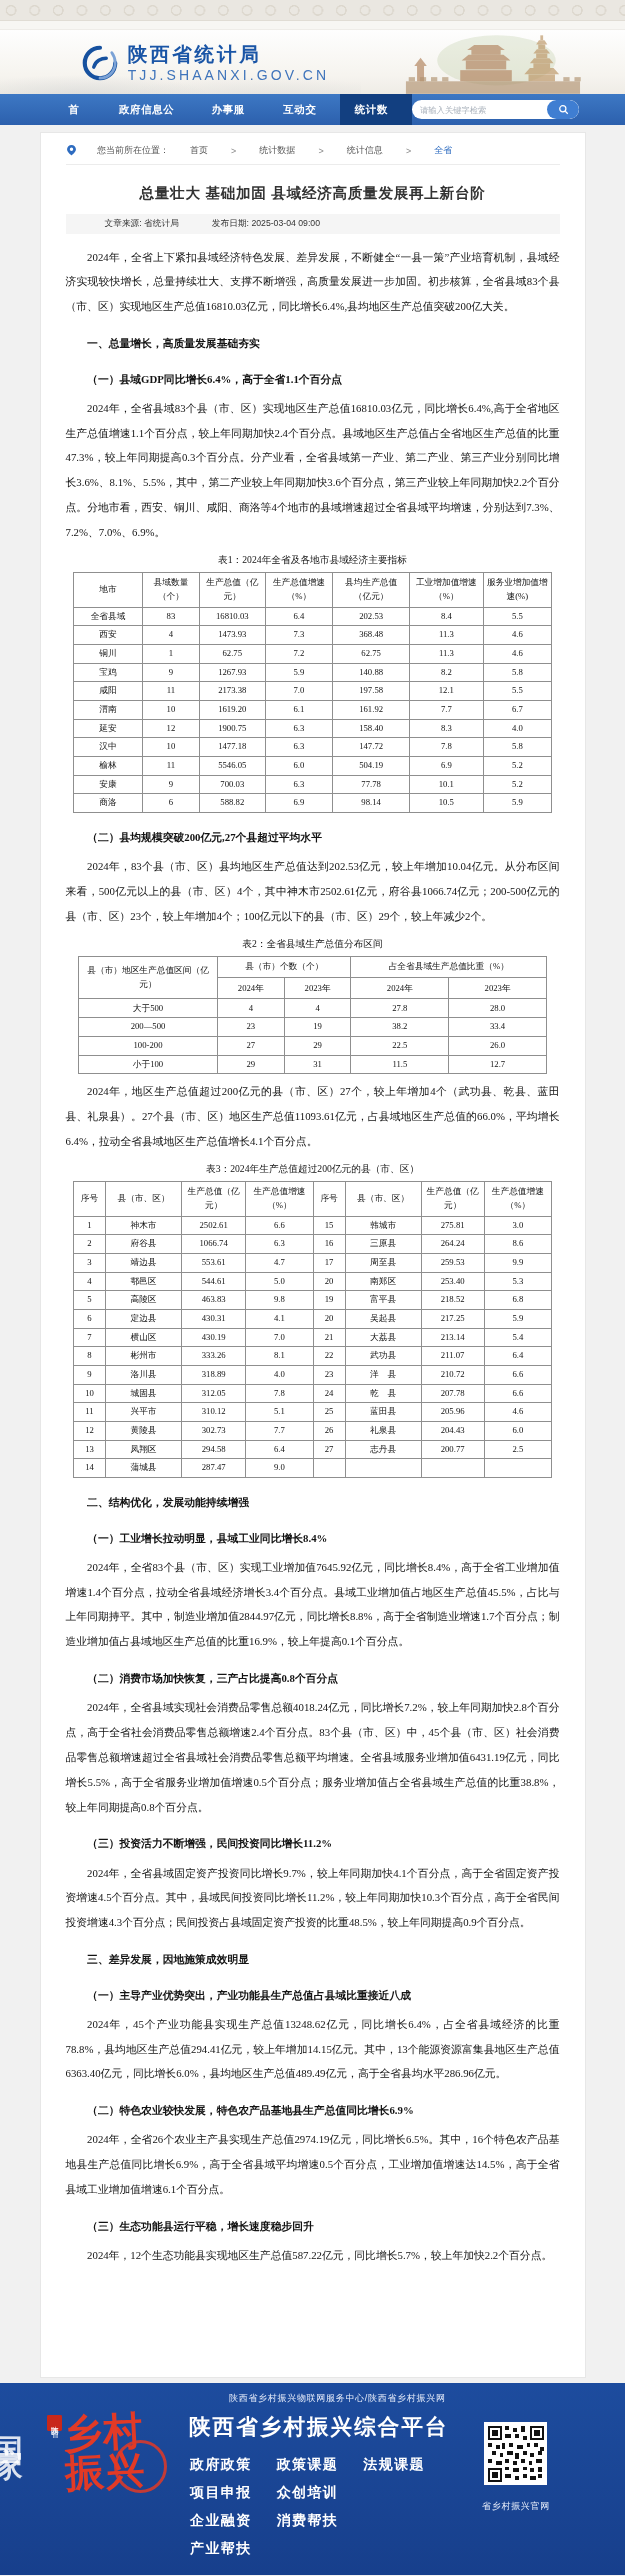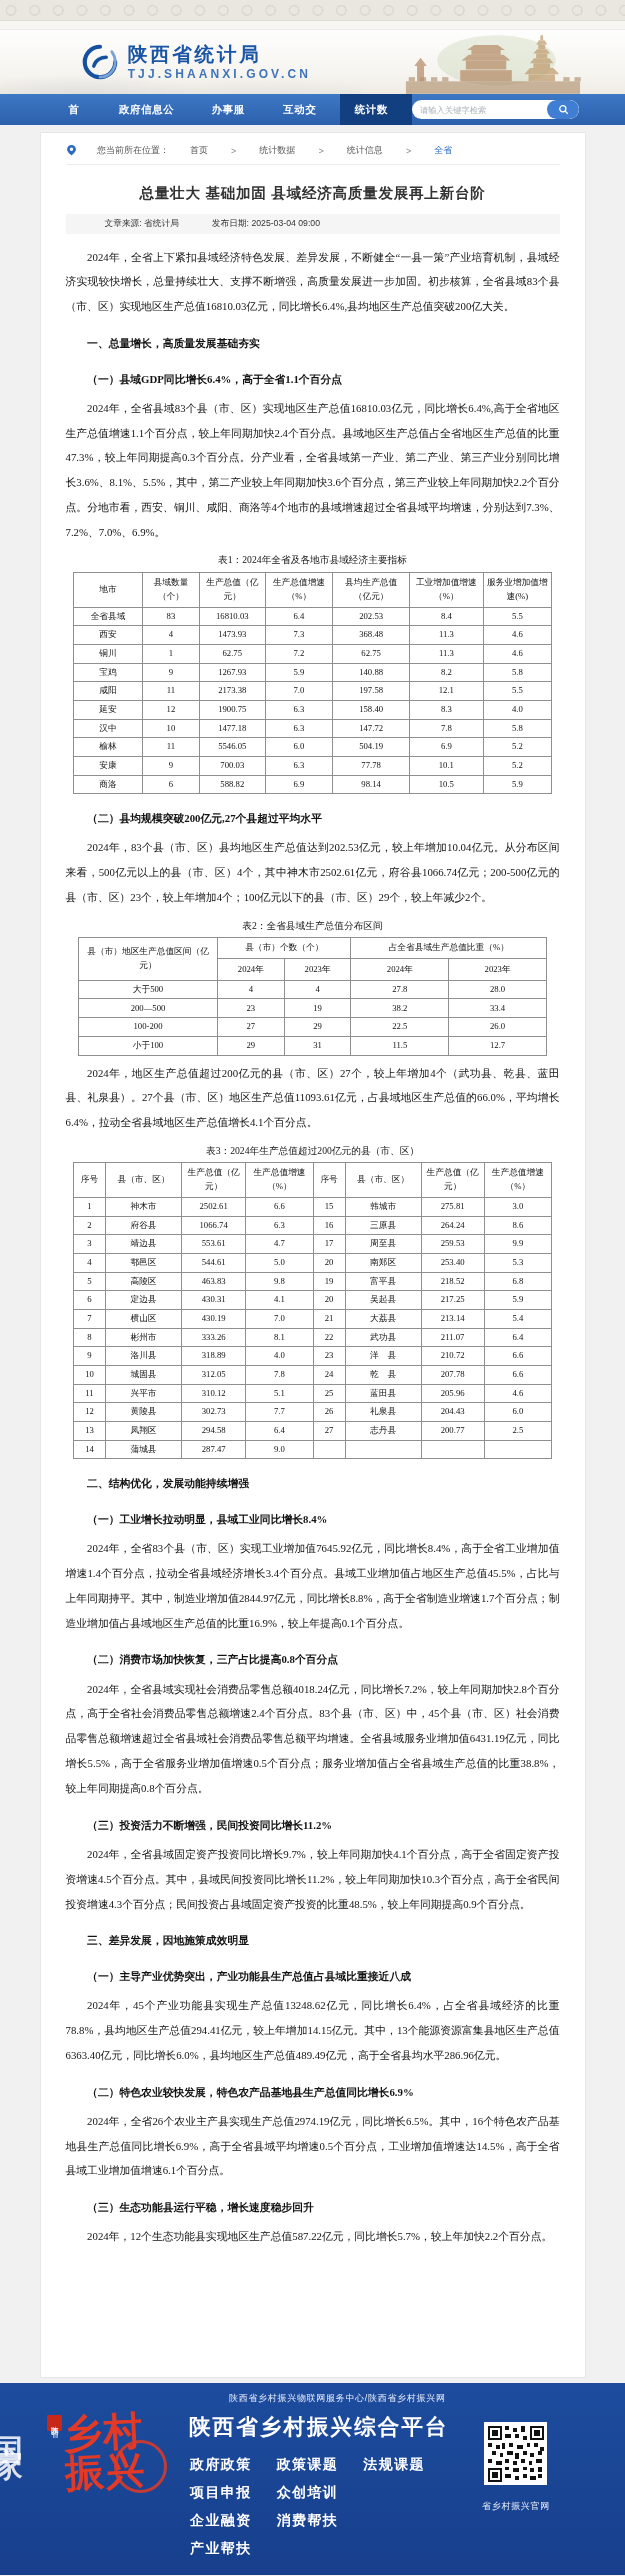--- a/index.html
+++ b/index.html
@@ -18,21 +18,21 @@
   }
   .sub-band { height:9px; background:#f7f6f3; border-bottom:0.7px solid #eeece8; }
   
   .site-header { height:64px; background:linear-gradient(180deg,#fefefe 0%,#f6f4ef 70%,#efece6 100%); position:relative; overflow:hidden; }
   .header-art { position:absolute; right:38px; bottom:0; opacity:.8; }
   .mountains { position:absolute; left:0; bottom:0; width:361px; height:42px;
     background:radial-gradient(ellipse 181px 29px at 83px 43px, rgba(190,195,200,.35), transparent 70%),
                radial-gradient(ellipse 208px 26.4px at 264px 44px, rgba(200,203,208,.28), transparent 70%); }
   .logo-row { position:absolute; left:82px; top:12.5px; display:flex; align-items:center; gap:9.7px; cursor:pointer; }
   .logo-text-main { font-size:19.5px; font-weight:bold; color:#1a55a6; letter-spacing:2.8px; line-height:1.15; }
-  .logo-text-sub { font-size:12px; color:#3f74bb; letter-spacing:3.1px; margin-top:2.1px;font-weight:bold; }
+  .logo-text-sub { font-size:14px; color:#3f74bb; letter-spacing:3.1px; margin-top:2.1px; }
   
   .nav-bar { height:31px; background:linear-gradient(180deg,#3d78c4 0%,#2c60ad 100%); display:flex; align-items:stretch; }
   .nav-items { display:flex; align-items:stretch; padding-left:54px; }
   .nav-item { color:#fff; font-size:10.4px; font-weight:bold; line-height:31px; padding:0 14.6px; text-decoration:none; letter-spacing:0.7px; }
   .nav-item.active { background:#123f80; }
   .nav-search { margin-left:auto; margin-right:46px; align-self:center; display:flex; align-items:center;
     width:172px; height:19px; background:#fff; border-radius:9.7px; overflow:hidden; }
   .nav-search input { flex:1; border:none; outline:none; padding:0 8.3px; font-size:8.3px; color:#555; background:transparent; }
   .nav-search input::placeholder { color:#aab2bc; }
   .search-btn { width:32px; height:19px; border:none; background:#3f7ed2; border-radius:9.7px; display:flex; align-items:center; justify-content:center; cursor:pointer; }
@@ -227,20 +227,29 @@
               <td>5.8</td>
             </tr>
             <tr>
               <td>咸阳</td>
               <td>11</td>
               <td>2173.38</td>
               <td>7.0</td>
               <td>197.58</td>
               <td>12.1</td>
               <td>5.5</td>
+            </tr>
+            <tr>
+              <td>渭南</td>
+              <td>10</td>
+              <td>1619.20</td>
+              <td>6.1</td>
+              <td>161.92</td>
+              <td>7.7</td>
+              <td>6.7</td>
             </tr>
             <tr>
               <td>延安</td>
               <td>12</td>
               <td>1900.75</td>
               <td>6.3</td>
               <td>158.40</td>
               <td>8.3</td>
               <td>4.0</td>
             </tr>

